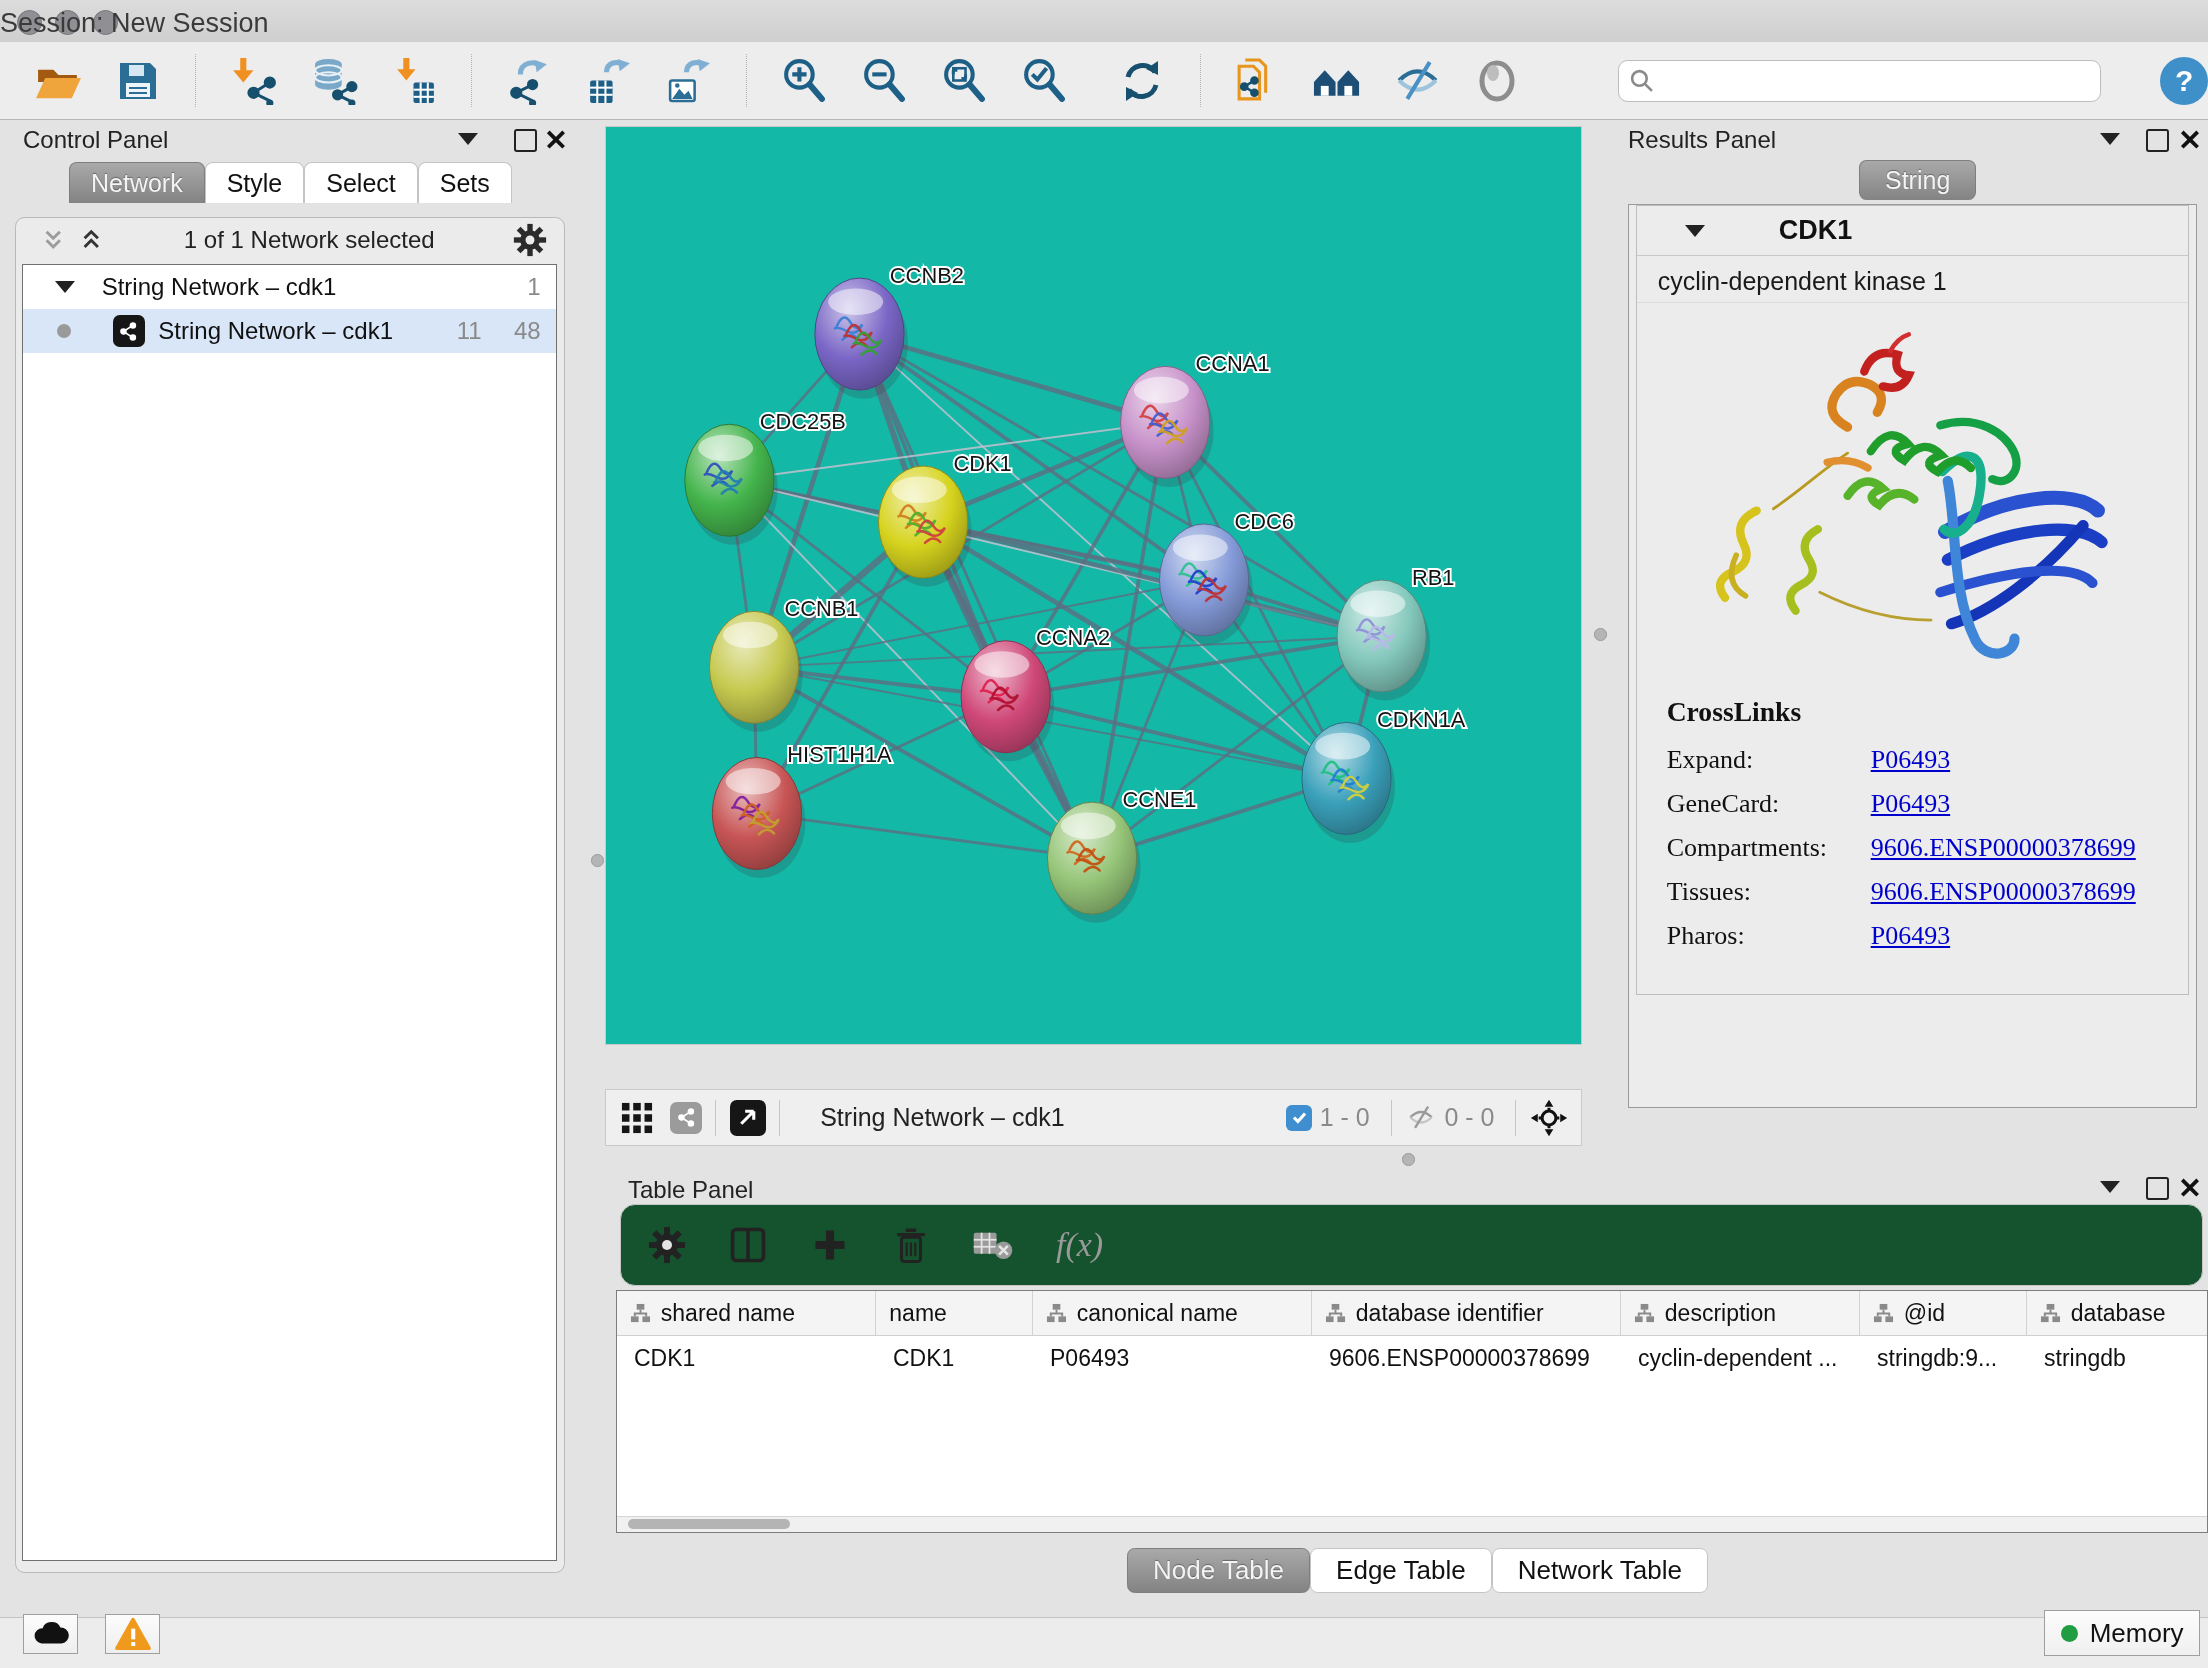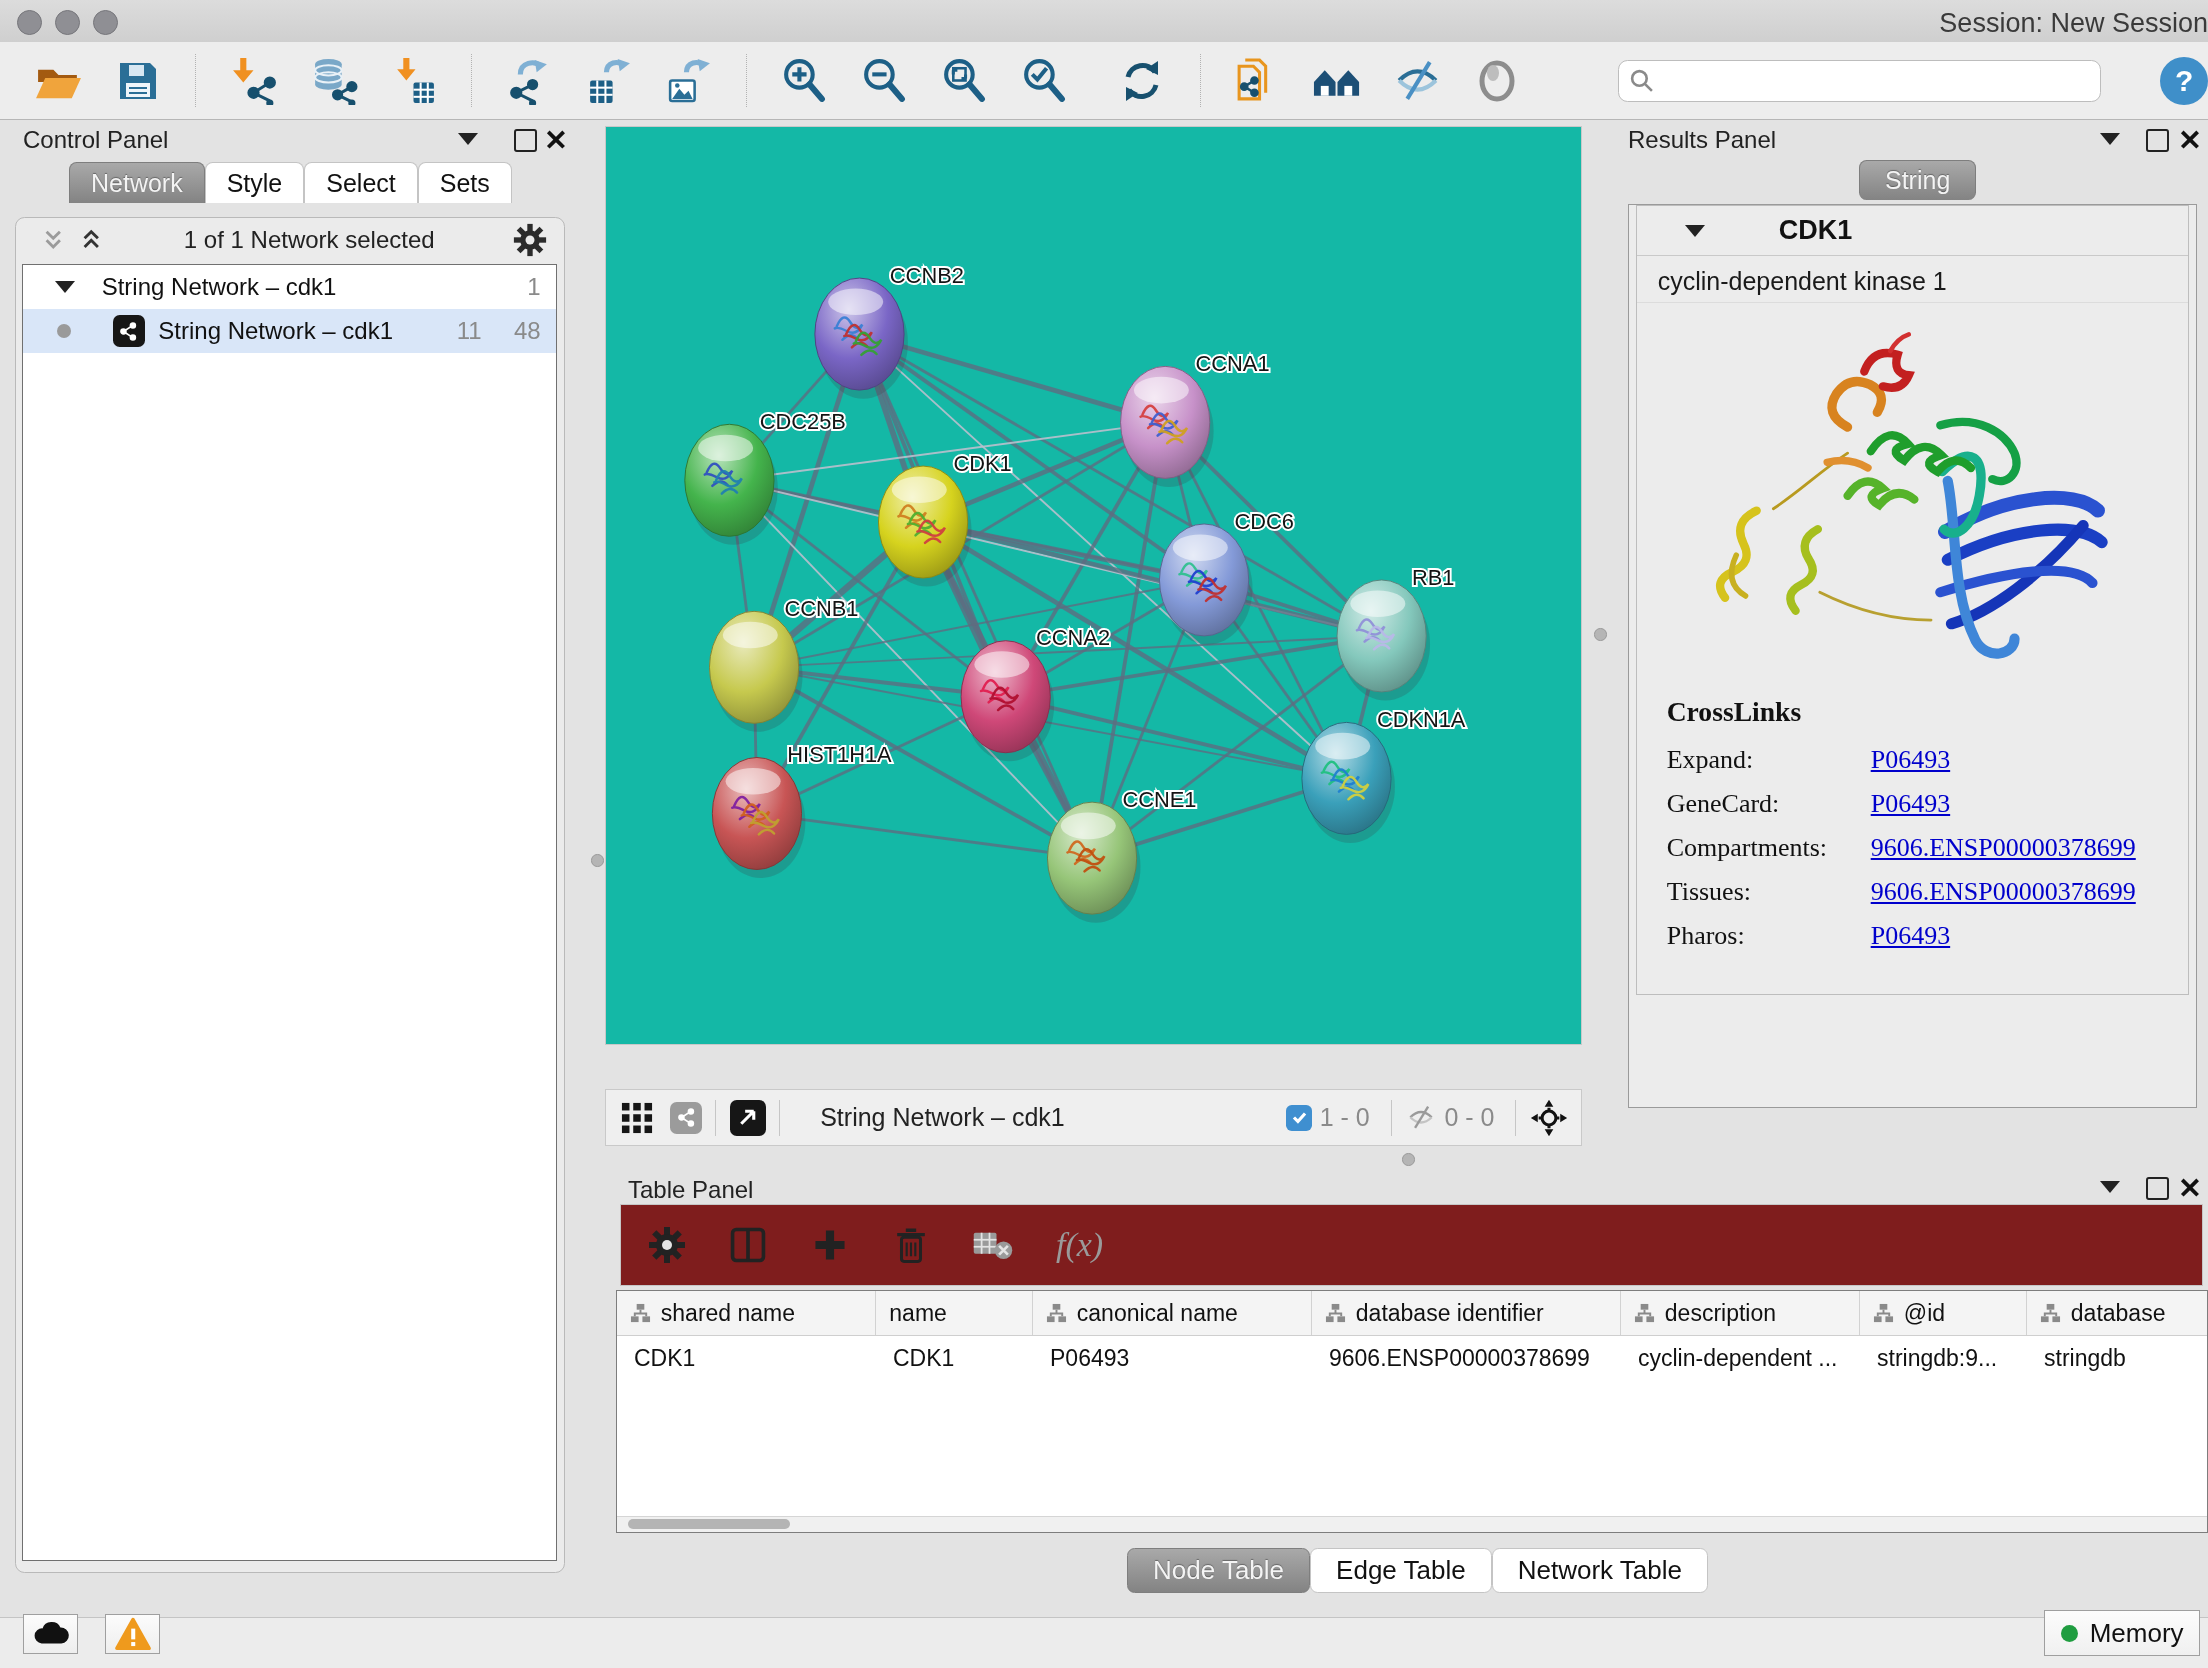--- a/index.html
+++ b/index.html
@@ -3,22 +3,22 @@
 <meta charset="utf-8">
 <style>
   html,body{margin:0;padding:0;width:2208px;height:1668px;overflow:hidden;
     font-family:"Liberation Sans",sans-serif;background:#e3e3e3;}
   .abs{position:absolute;}
   
   #titlebar{left:0;top:0;width:2208px;height:42px;
     background:linear-gradient(#dcdcdc,#cfcfcf);border-bottom:1px solid #a8a8a8;}
   .tlight{position:absolute;top:9.5px;width:23px;height:23px;border-radius:50%;
     background:#8f8f94;border:1px solid #76767b;}
-  #win-title{position:absolute;left:0;right:0;top:7.6px;text-align:right;
-    font-size:27px;color:#3a3a3a;margin-left:22px;}
+  #win-title{position:absolute;left:0;right:0;top:7.6px;text-align:left;
+    font-size:27px;color:#3a3a3a;}
   
   #toolbar{left:0;top:42px;width:2208px;height:78px;background:#ededed;
     border-bottom:1px solid #b6b6b6;display:flex;align-items:center;gap:27px;
     padding-left:32px;box-sizing:border-box;}
   .tbtn{width:53px;height:55px;background:none;border:none;display:flex;
     align-items:center;justify-content:center;padding:0;}
   .tsep{width:0;height:53px;border-left:1.9px dotted #b2b2b2;margin:0 3.8px;}
   #search-wrap{margin-left:67px;position:relative;}
   #search-input{width:428px;height:40px;border:1.4px solid #bdbdbd;border-radius:9.5px;
     background:#fff;font-size:25px;padding:0 11.4px 0 42px;outline:none;}
@@ -68,22 +68,22 @@
   #rp-section{margin:0 6.7px;border:1px solid #bdbdbd;height:788px;}
   #rp-sec-head{height:49px;display:flex;align-items:center;border-bottom:1px solid #c9c9c9;}
   #rp-gene{font-size:27px;font-weight:bold;color:#111;margin-left:74px;}
   #rp-desc{font-size:25px;color:#1a1a1a;padding:11.4px 0 5.7px 21px;border-bottom:1px solid #dcdcdc;}
   #crosslinks{font-family:"Liberation Serif","DejaVu Serif",serif;padding-left:30px;}
   #cl-title{font-size:27.6px;font-weight:bold;color:#111;margin:7.6px 0 9.5px 0;}
   .cl-row{display:flex;font-size:26px;height:44px;align-items:center;}
   .cl-label{width:204px;color:#111;}
   .cl-link{color:#0000cc;text-decoration:underline;}
   
-  #tp-toolbar{left:620px;top:1204px;width:1583px;height:82px;background:#7f1d1d;
-    border:1px solid #c6c6c6;border-radius:1px;display:flex;align-items:center;gap:42px;
+  #tp-toolbar{left:620px;top:1204px;width:1583px;height:82px;background:#14532d;
+    border:1px solid #c6c6c6;border-radius:15px;display:flex;align-items:center;gap:42px;
     padding-left:27px;box-sizing:border-box;}
   #tp-table{left:616px;top:1290px;width:1592px;height:243px;background:#fff;
     border:1.4px solid #7d7d7d;box-sizing:border-box;overflow:hidden;}
   #tp-head{display:flex;height:44px;background:#f4f4f4;border-bottom:1px solid #cfcfcf;}
   .th{display:flex;align-items:center;font-size:23px;color:#111;border-right:1px solid #d2d2d2;
     box-sizing:border-box;padding-left:13.3px;gap:9.5px;}
   .td{display:flex;align-items:center;font-size:23px;color:#111;box-sizing:border-box;padding-left:17px;}
   .c0{width:259px}.c1{width:157px}.c2{width:279px}.c3{width:309px}.c4{width:239px}.c5{width:167px}.c6{flex:1}
   #tp-row{display:flex;height:44px;}
   #tp-scroll{position:absolute;left:0;bottom:0;width:100%;height:15px;background:#f0f0f0;

